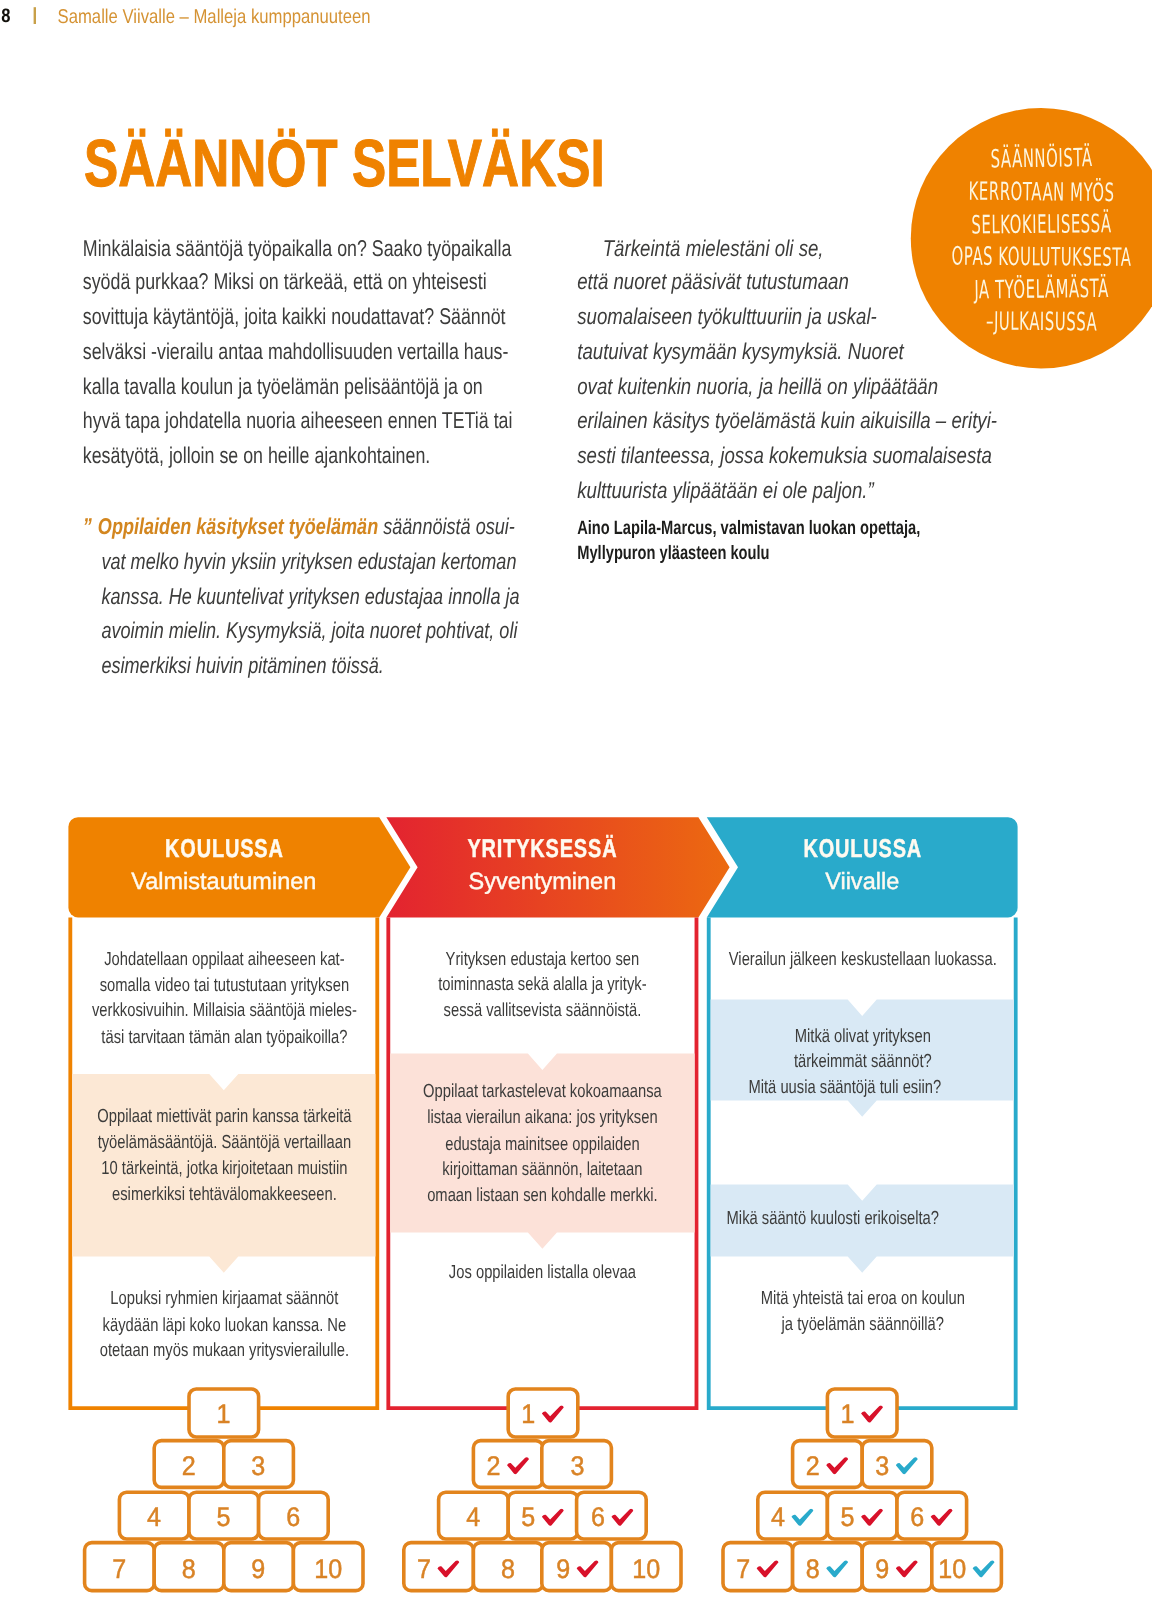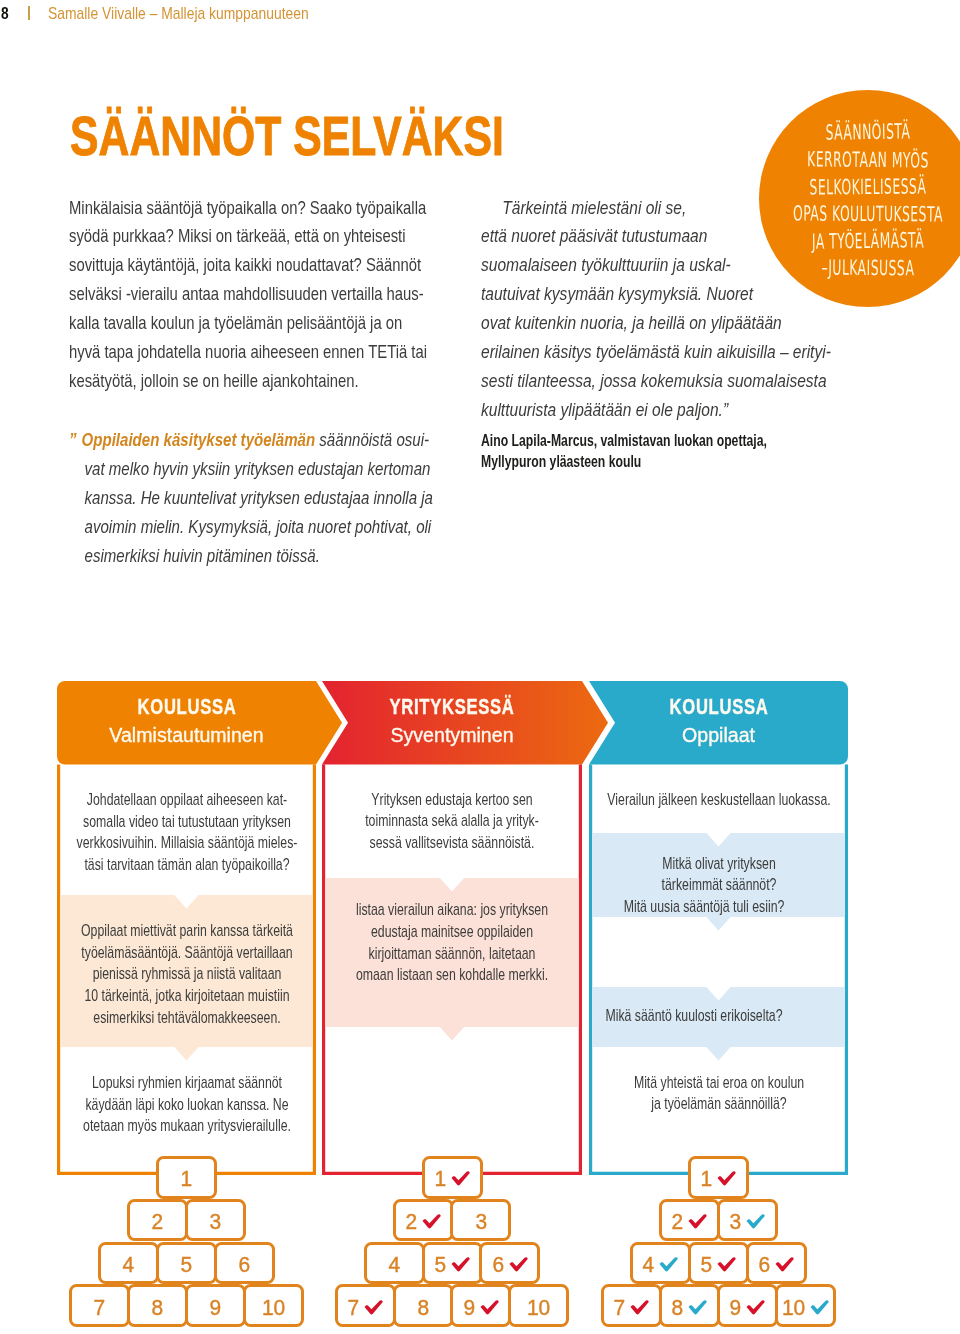--- a/index.html
+++ b/index.html
@@ -164,23 +164,20 @@
         </span>
   </div>
   <div class="blk" style="left:57.0px;top:920.2px;width:259.0px;line-height:21.60px">
     <span class="ln">
           <span>Oppilaat miettivät parin kanssa tärkeitä</span>
         </span>
     <span class="ln">
           <span>työelämäsääntöjä. Sääntöjä vertaillaan</span>
         </span>
     <span class="ln">
-          <span>pienissä ryhmissä ja niistä valitaan</span>
-        </span>
-    <span class="ln">
           <span>10 tärkeintä, jotka kirjoitetaan muistiin</span>
         </span>
     <span class="ln">
           <span>esimerkiksi tehtävälomakkeeseen.</span>
         </span>
   </div>
   <div class="blk" style="left:57.0px;top:1072.2px;width:259.0px;line-height:21.60px">
     <span class="ln">
           <span>Lopuksi ryhmien kirjaamat säännöt</span>
         </span>
@@ -216,46 +213,52 @@
         </span>
     <span class="ln">
           <span>toiminnasta sekä alalla ja yrityk-</span>
         </span>
     <span class="ln">
           <span>sessä vallitsevista säännöistä.</span>
         </span>
   </div>
   <div class="blk" style="left:322.0px;top:899.4px;width:260.0px;line-height:21.60px">
     <span class="ln">
+          <span>Oppilaat tarkastelevat kokoamaansa</span>
+        </span>
+    <span class="ln">
           <span>listaa vierailun aikana: jos yrityksen</span>
         </span>
     <span class="ln">
           <span>edustaja mainitsee oppilaiden</span>
         </span>
     <span class="ln">
           <span>kirjoittaman säännön, laitetaan</span>
         </span>
     <span class="ln">
           <span>omaan listaan sen kohdalle merkki.</span>
         </span>
   </div>
   <div class="blk" style="left:322.0px;top:1049.8px;width:260.0px;line-height:21.60px">
+    <span class="ln">
+          <span>Jos oppilaiden listalla olevaa</span>
+        </span>
   </div>
 <svg class="colsvg" width="960" height="1334" viewBox="0 0 960 1334">
   <path d="M589.00 681.00 H840.00 A8.0 8.0 0 0 1 848.00 689.00 V756.50 A8.0 8.0 0 0 1 840.00 764.50 H589.00 L615.00 722.75 Z" fill="#29aacb"></path>
   <path d="M590.60 764.50 V1173.40 H846.40 V764.50" fill="none" stroke="#29aacb" stroke-width="3.20"></path>
   <path d="M592.2 833.0 H706.4 H706.4 L718.5 846.6 L730.6 833.0 H844.8 V917.0 H730.6 L718.5 930.6 L706.4 917.0 H592.2 Z" fill="#d9e9f5"></path>
   <path d="M592.2 987.0 H706.4 H706.4 L718.5 1000.6 L730.6 987.0 H844.8 V1047.0 H730.6 L718.5 1060.6 L706.4 1047.0 H592.2 Z" fill="#d9e9f5"></path>
 </svg>
 <div class="chead" style="left:589.0px;top:681.0px;width:259.0px;height:83.5px">
   <div class="ht" style="top:15.90px;font-size:21.4px;line-height:21.4px">
           <span style="transform:translateX(-50%) scaleX(0.777);letter-spacing:0.9px">KOULUSSA</span>
         </div>
   <div class="hb" style="top:44.70px;font-size:19.6px;line-height:19.6px">
-          <span style="transform:translateX(-50%) scaleX(1.0)">Oppilaat</span>
+          <span style="transform:translateX(-50%) scaleX(1.0)">Viivalle</span>
         </div>
 </div>
   <div class="blk" style="left:589.0px;top:789.0px;width:259.0px;line-height:21.60px">
     <span class="ln">
           <span>Vierailun jälkeen keskustellaan luokassa.</span>
         </span>
   </div>
   <div class="blk" style="left:589.0px;top:852.9px;width:259.0px;line-height:21.60px">
     <span class="ln">
           <span>Mitkä olivat yrityksen</span>

